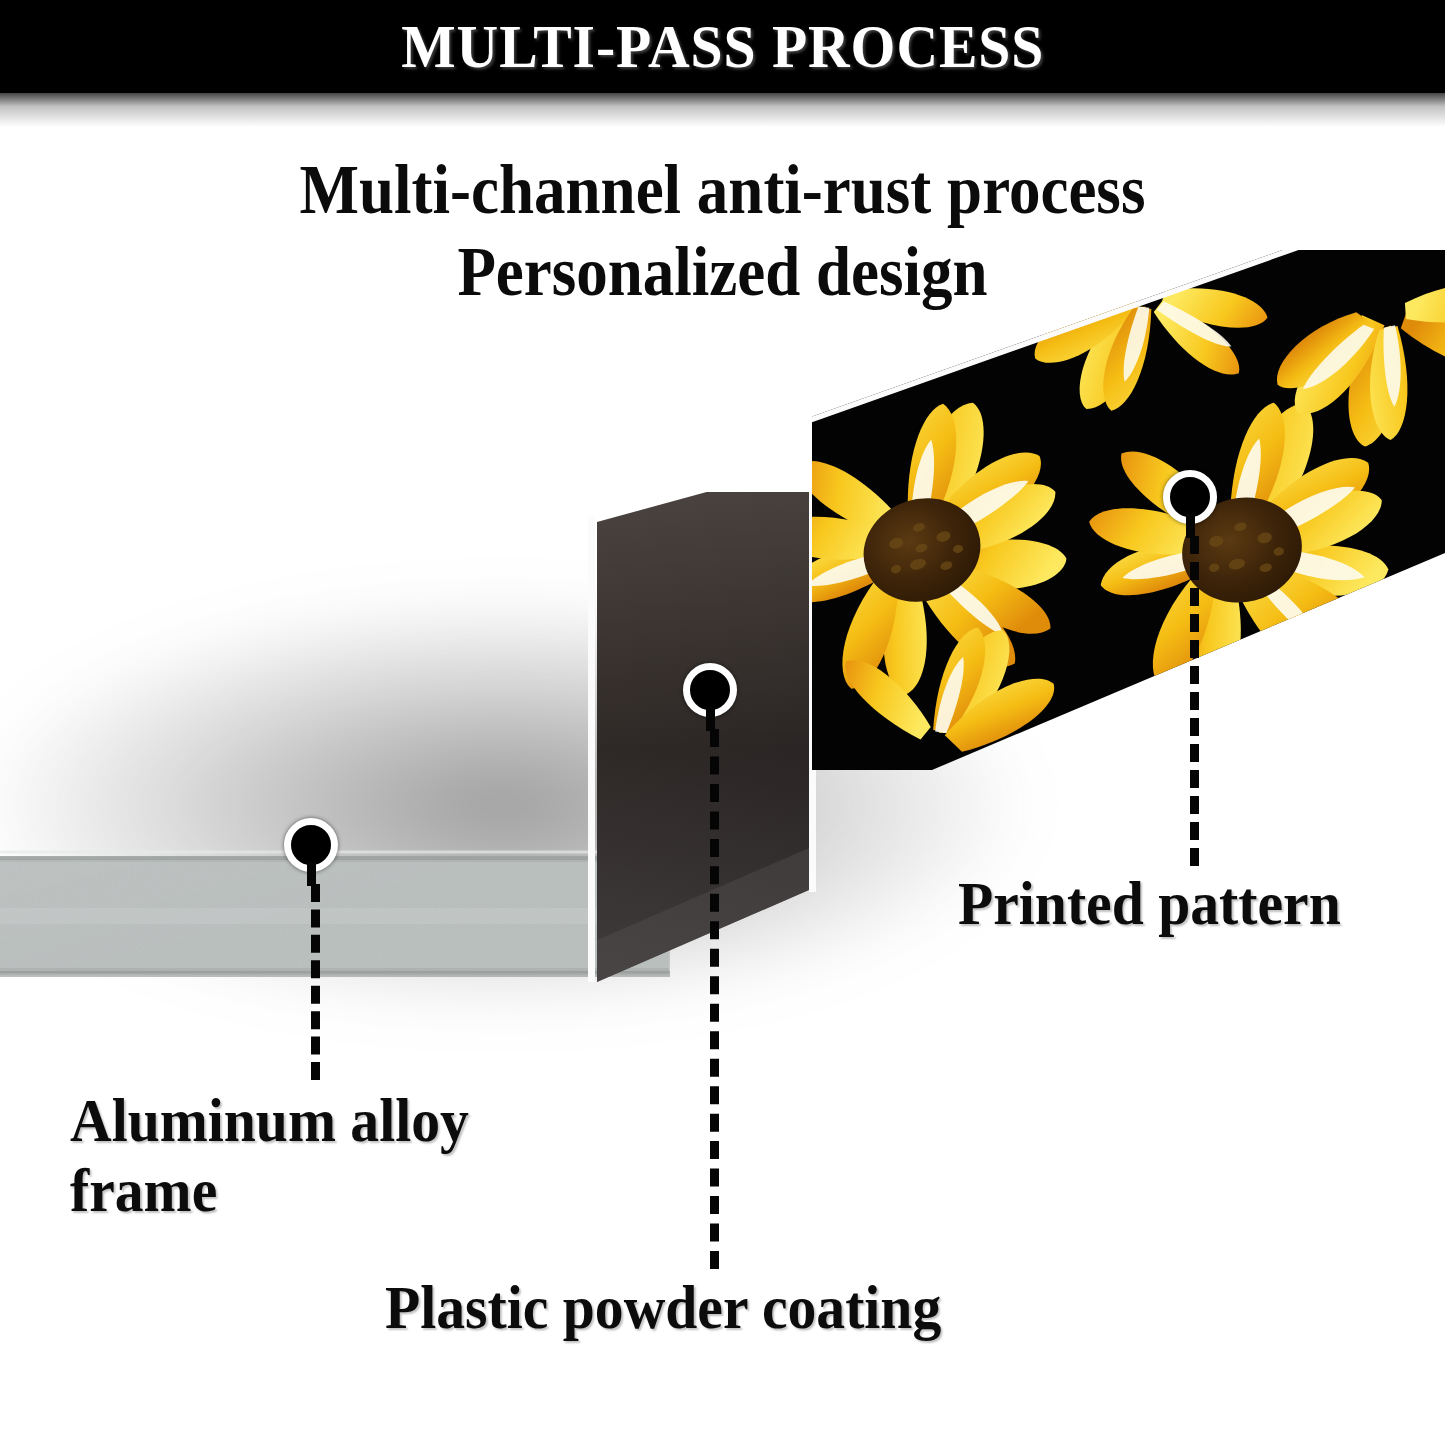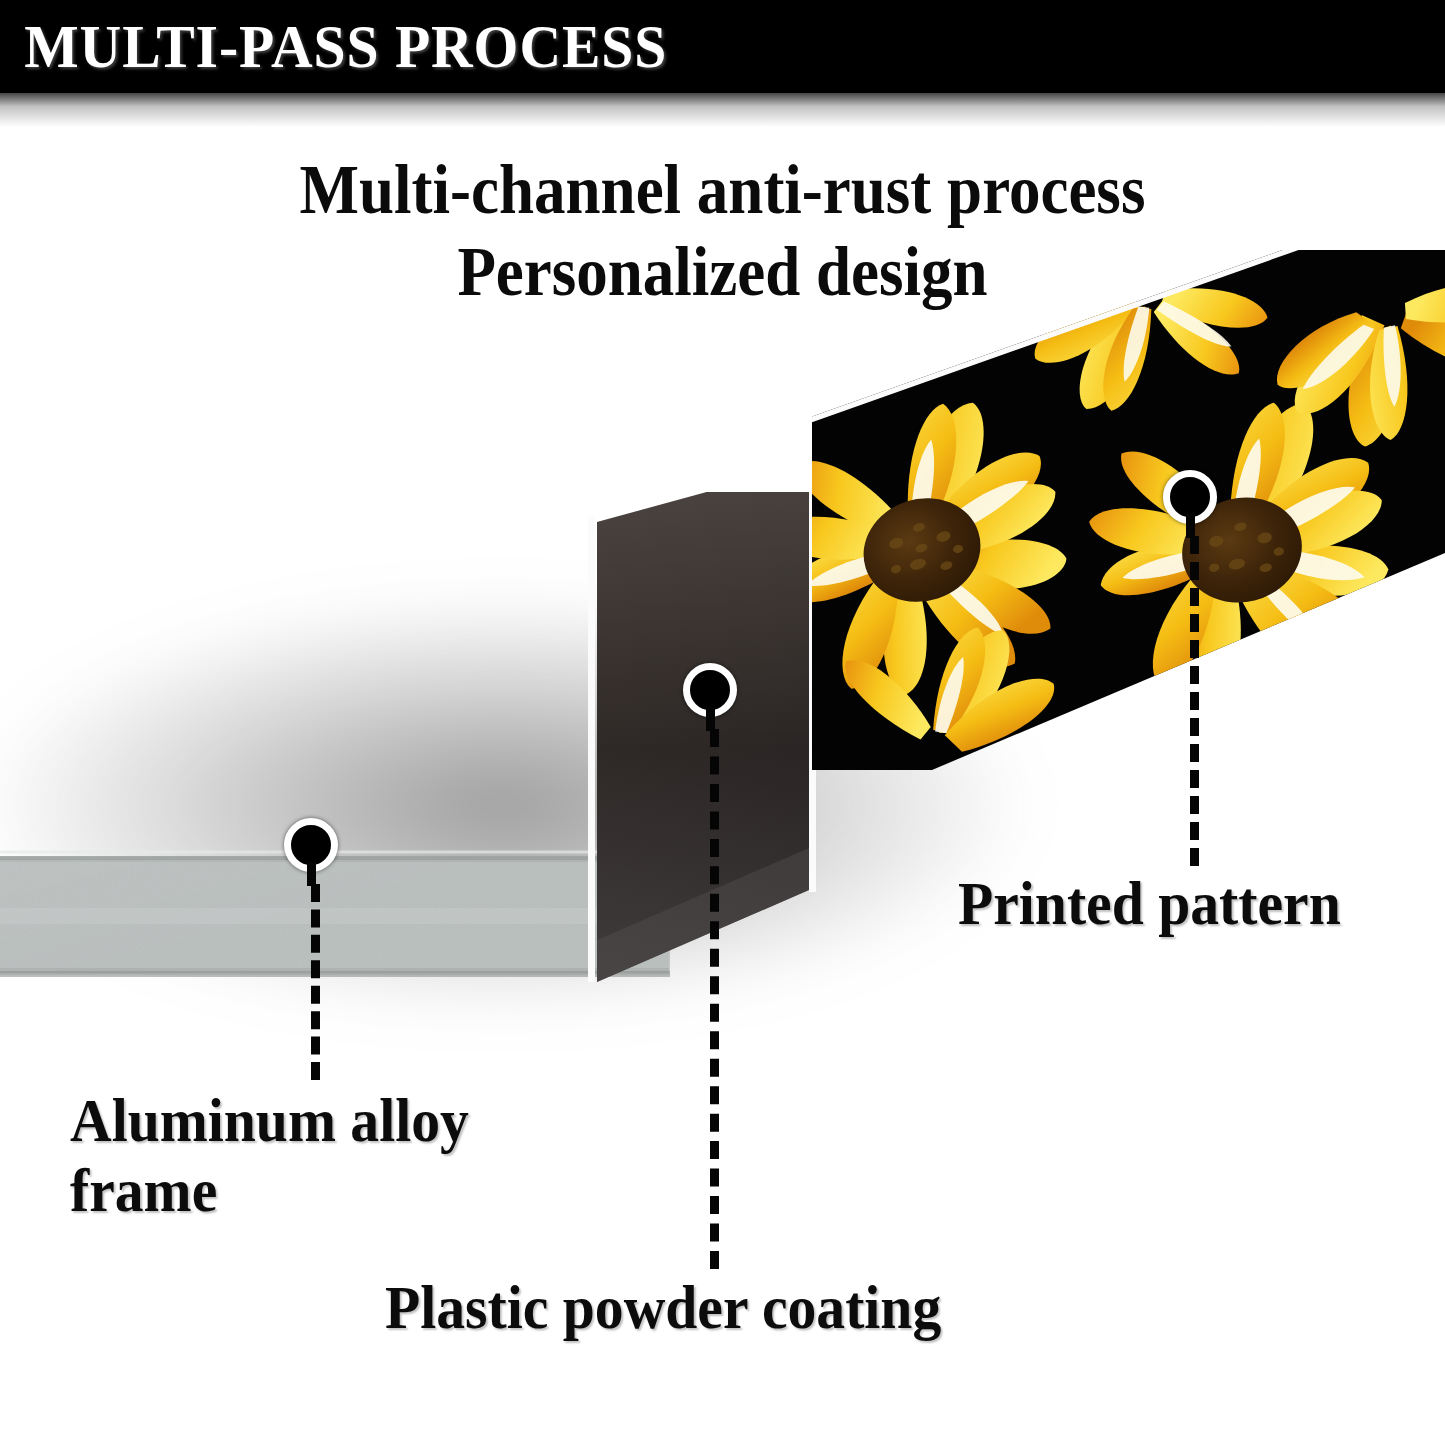--- a/index.html
+++ b/index.html
@@ -19,20 +19,21 @@
   
   .banner {
     position: absolute;
     left: 0; top: 0;
     width: 1445px;
     height: 93px;
     background: #000000;
     z-index: 40;
     display: flex;
     align-items: center;
+    justify-content: center;
   }
   .banner-title {
     color: #ffffff;
     font-family: "Liberation Serif", "DejaVu Serif", serif;
     font-weight: bold;
     font-size: 62px;
     letter-spacing: 1px;
     transform: scaleX(0.93);
     white-space: nowrap;
     text-shadow: 2px 2px 3px rgba(255,255,255,0.25);

